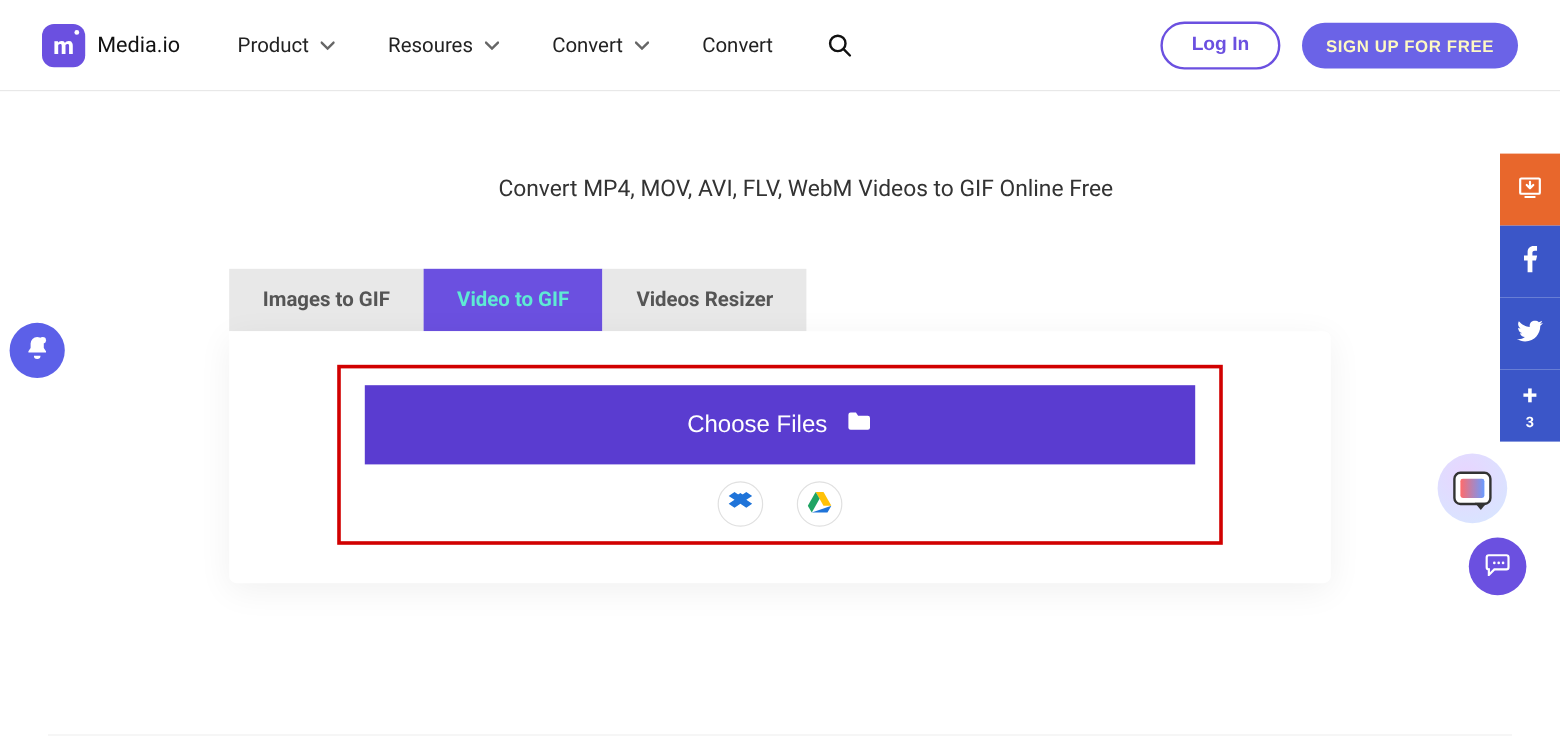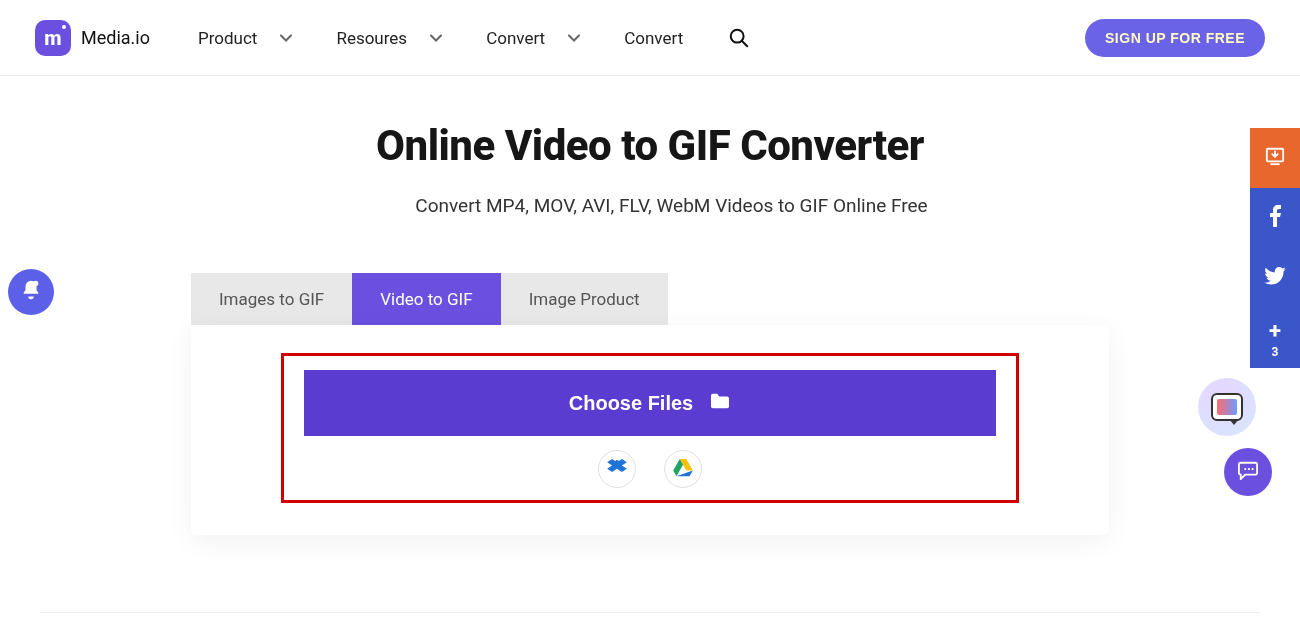--- a/index.html
+++ b/index.html
@@ -51,21 +51,21 @@
       font-weight: 800;
       font-size: 20px;
       line-height: 1;
     }
     .brand { font-weight: 400; font-size: 18px; color: #111; }
 
     .nav { display: flex; align-items: center; gap: 44px; }
     .nav-item {
       display: flex;
       align-items: center;
-      gap: 23px;
+      gap: 10px;
       font-size: 17px;
       color: #222;
       cursor: pointer;
     }
     .chev {
       width: 12px;
       height: 12px;
       display: inline-flex;
       align-items: center;
       justify-content: center;
@@ -129,49 +129,49 @@
     .tool-wrap {
       width: 918px;
       margin: 56px auto 0;
     }
     .tabs {
       display: flex;
     }
     .tab {
       padding: 16px 28px;
       font-size: 17px;
-      font-weight: 400;
+      font-weight: 700;
       background: #e8e8e8;
       color: #555;
       cursor: pointer;
     }
     .tab.active {
       background: #6b50e0;
-      color: #ffffff;
+      color: #5eead4;
     }
 
     .panel {
       background: #fff;
       border-radius: 0 6px 6px 6px;
       box-shadow: 0 6px 28px rgba(0,0,0,0.06);
       padding: 28px 90px 32px;
       position: relative;
     }
     .red-box {
       border: 3px solid #d10000;
       padding: 14px 20px 12px;
     }
     .choose-btn {
       width: 100%;
       height: 66px;
       background: #5a3cd0;
       color: #fff;
       border: none;
       font-size: 20px;
-      font-weight: 700;
+      font-weight: 400;
       display: flex;
       align-items: center;
       justify-content: center;
       gap: 16px;
       cursor: pointer;
     }
     .folder-icon svg { fill: #fff; }
 
     .cloud-row {
       display: flex;
@@ -332,32 +332,32 @@
 
   <div class="search-icon">
     <svg width="22" height="22" viewBox="0 0 24 24" fill="none">
         <circle cx="10" cy="10" r="7" stroke="#111" stroke-width="2.2"></circle>
         <line x1="15.5" y1="15.5" x2="21" y2="21" stroke="#111" stroke-width="2.2" stroke-linecap="round"></line>
       </svg>
   </div>
 
   <div class="header-spacer"></div>
 
+  <button class="btn-login">Log In</button>
   <button class="btn-signup">SIGN UP FOR FREE</button>
 </header>
 
 <main class="main">
-  <h1 class="title">Online Video to GIF Converter</h1>
   <p class="subtitle">Convert MP4, MOV, AVI, FLV, WebM Videos to GIF Online Free</p>
 
   <div class="tool-wrap">
     <div class="tabs">
       <div class="tab">Images to GIF</div>
       <div class="tab active">Video to GIF</div>
-      <div class="tab">Image Product</div>
+      <div class="tab">Videos Resizer</div>
     </div>
 
     <div class="panel">
       <div class="red-box">
         <button class="choose-btn">
           <span>Choose Files</span>
           <span class="folder-icon">
             <svg width="22" height="18" viewBox="0 0 24 20">
                 <path d="M2 4a2 2 0 0 1 2-2h5l2 3h9a2 2 0 0 1 2 2v9a2 2 0 0 1-2 2H4a2 2 0 0 1-2-2V4z"></path>
               </svg>

